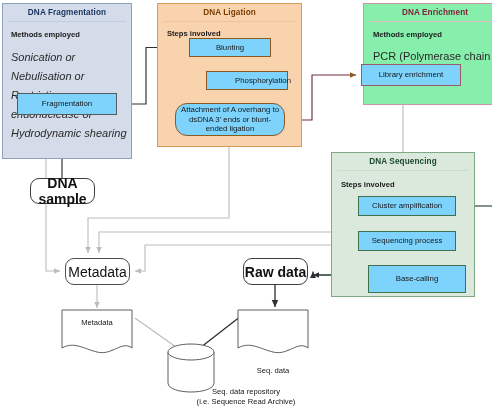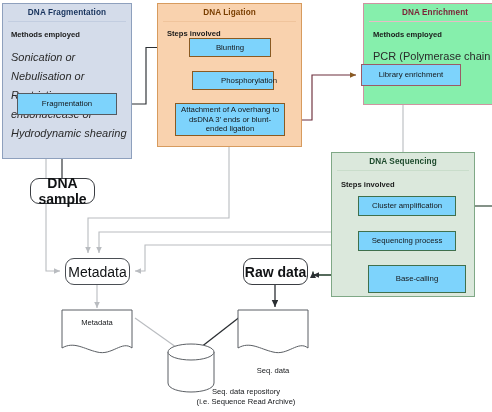--- a/index.html
+++ b/index.html
@@ -35,22 +35,22 @@
   #panel-seq .p-title{color:#1d4a2c;}
   #panel-seq .p-rule{background:#c9ddcb;}
 
   .pbox{
     position:absolute;box-sizing:border-box;background:#7dd3fc;border:1px solid #555a60;
     display:flex;align-items:center;justify-content:center;text-align:center;
     font-size:7.8px;line-height:9.6px;color:#15171a;z-index:4;padding:0 3px;
   }
   #b-frag{left:17px;top:93px;width:100px;height:22px;}
   #b-blunt{left:189px;top:38px;width:82px;height:19px;border-color:#8a5a22;}
-  #b-phos{left:192px;top:71px;width:82px;height:19px;border-color:#8a5a22;padding-left:35px;}
-  #b-attach{left:175px;top:103px;width:110px;height:33px;border-color:#8a5a22;}
+  #b-phos{left:206px;top:71px;width:82px;height:19px;border-color:#8a5a22;padding-left:35px;}
+  #b-attach{left:175px;top:103px;width:110px;height:33px;border-color:#8a5a22;border-radius:12px;}
   #b-lib{left:361px;top:64px;width:100px;height:22px;border-color:#9c5a66;}
   #b-clust{left:358px;top:196px;width:98px;height:20px;border-color:#40704c;}
   #b-seqp{left:358px;top:231px;width:98px;height:20px;border-color:#40704c;}
   #b-base{left:368px;top:265px;width:98px;height:28px;border-color:#40704c;}
 
   .rnode{
     position:absolute;box-sizing:border-box;background:#ffffff;border:1px solid #3a3d42;border-radius:9px;
     display:flex;align-items:center;justify-content:center;text-align:center;
     font-size:14px;font-weight:bold;color:#101214;z-index:4;
   }

